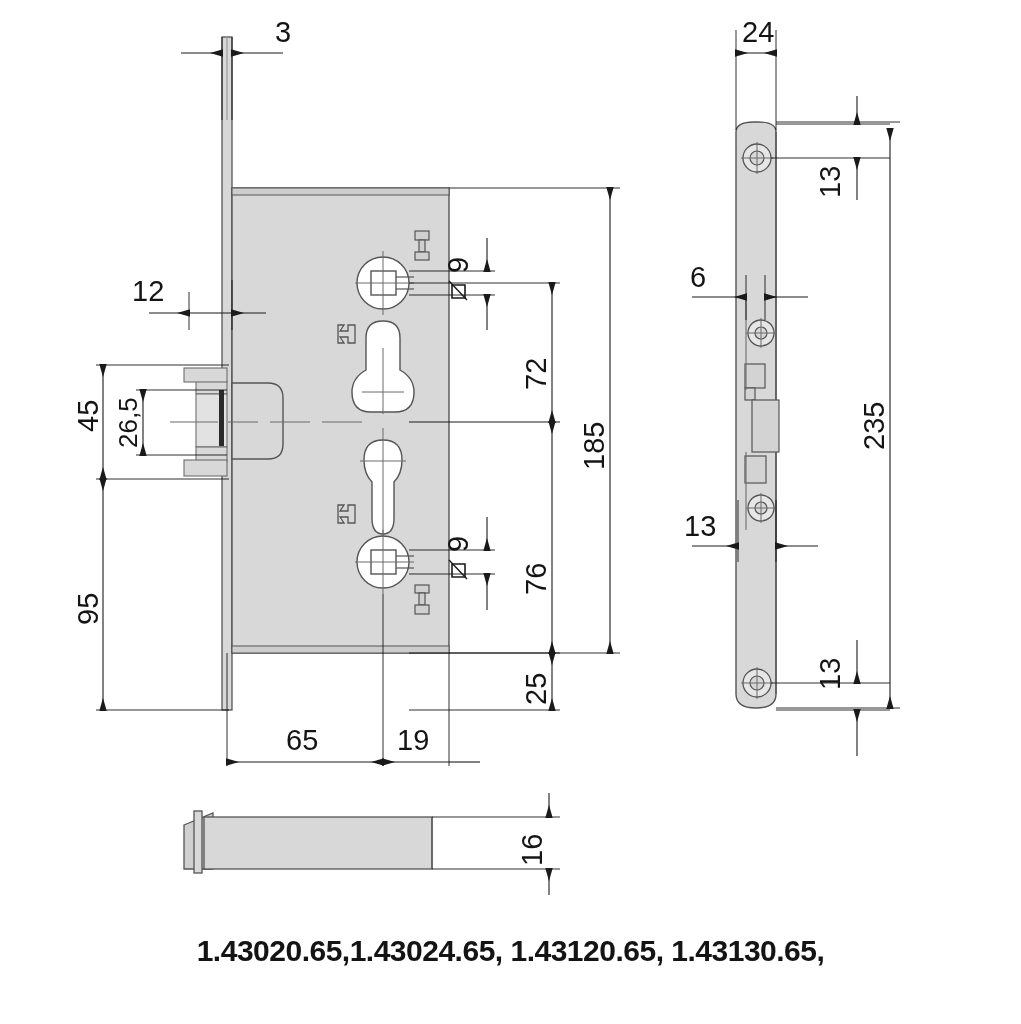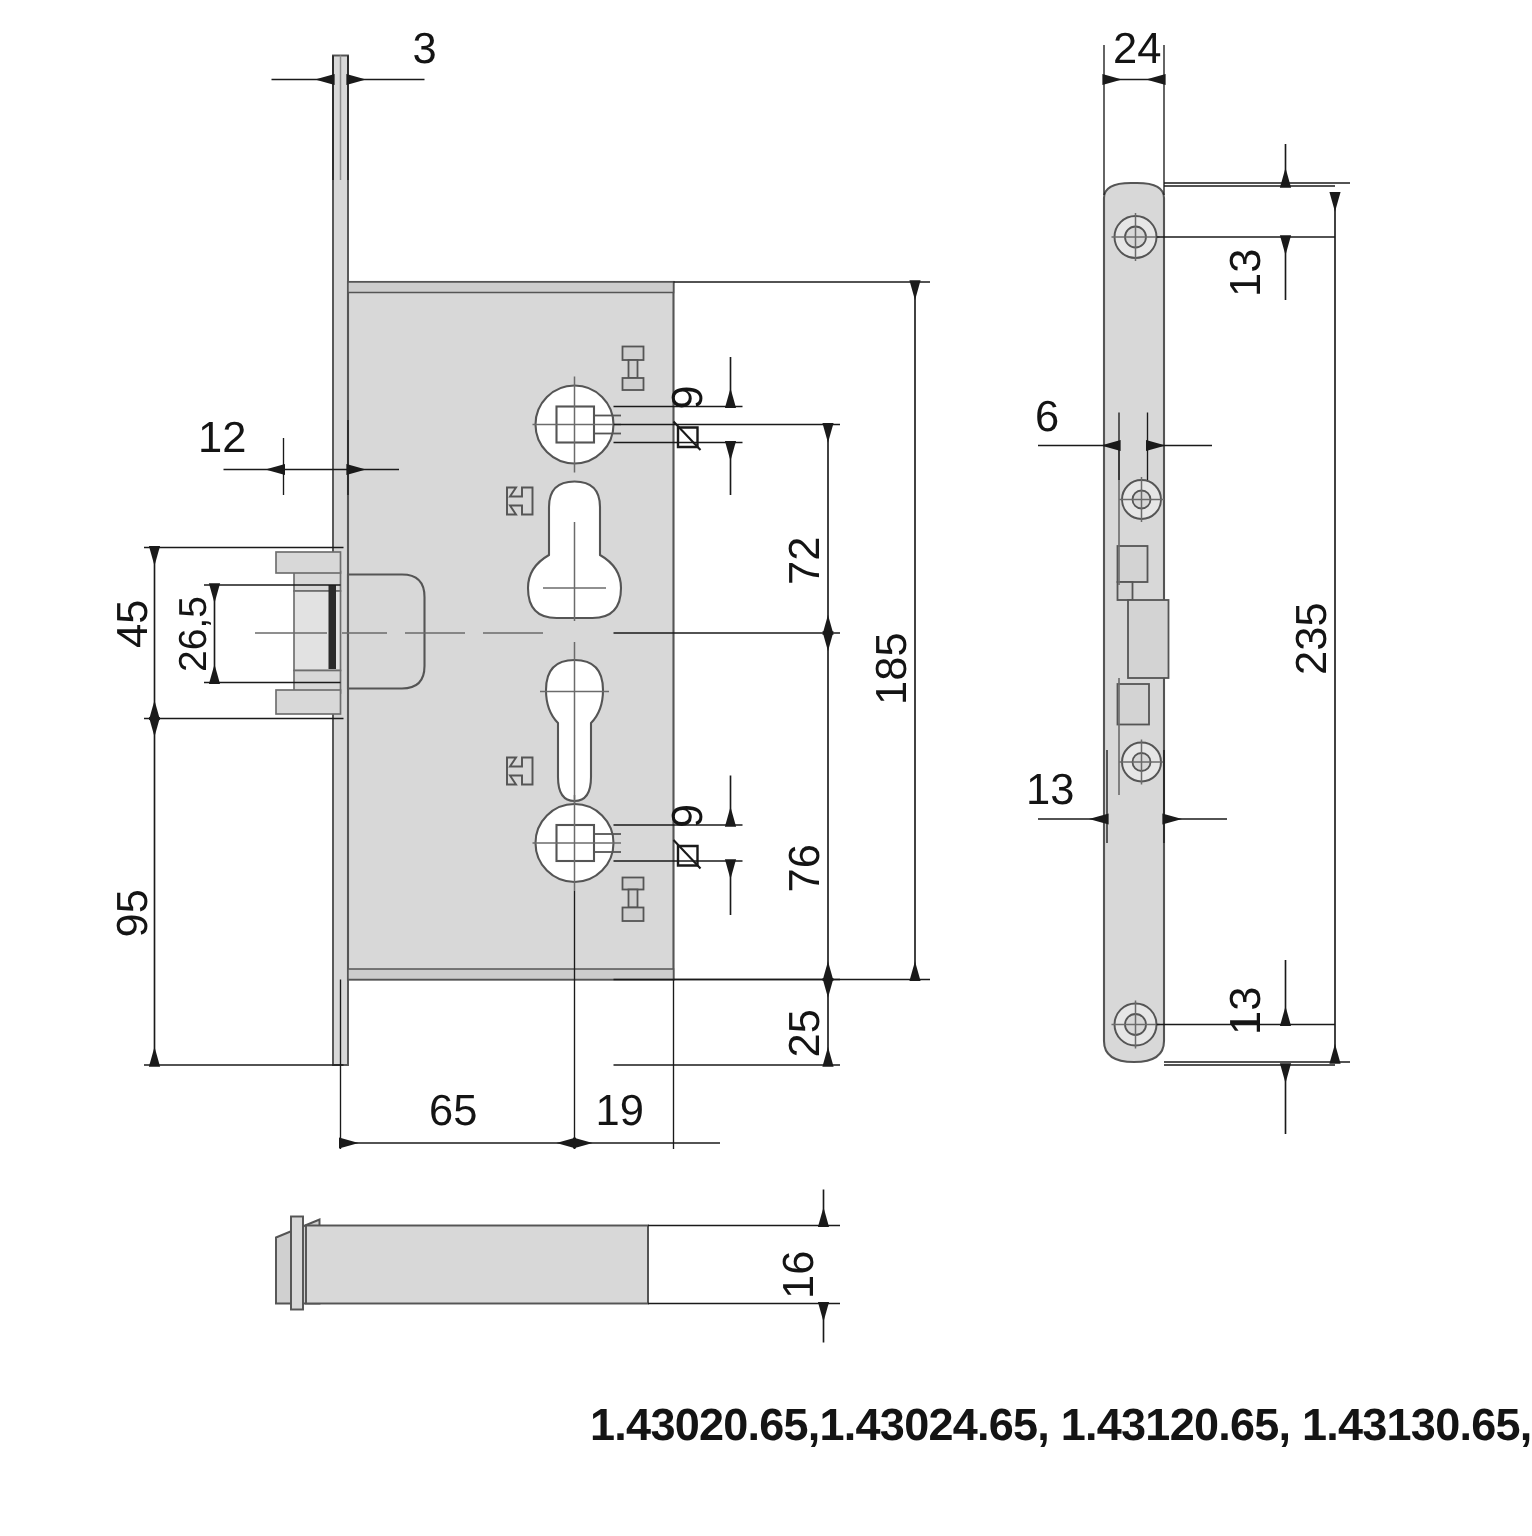--- a/index.html
+++ b/index.html
@@ -8,21 +8,21 @@
     font-family:"Liberation Sans", sans-serif;
     color:#1a1a1a;
     overflow:hidden;
     position:relative;
   }
   #stage{position:absolute;left:0;top:0;width:1021px;height:1024px;}
   svg#drawing{position:absolute;left:0;top:0;width:1021px;height:1024px;display:block;}
   .caption{
     position:absolute;
     left:0;top:934px;width:1021px;
-    text-align:right;
+    text-align:center;
     font-family:"Liberation Sans", sans-serif;
     font-weight:bold;
     font-size:30px;
     letter-spacing:-0.5px;
     color:#141414;
     white-space:nowrap;
   }
   text{font-family:"Liberation Sans", sans-serif;fill:#141414;}
   .dimtxt{font-size:29px;}
   .dimtxt-s{font-size:26px;}

